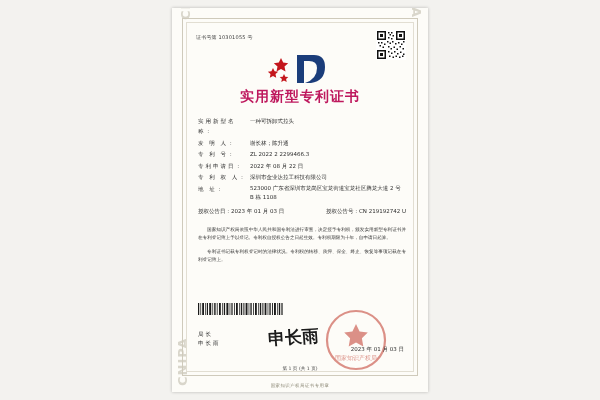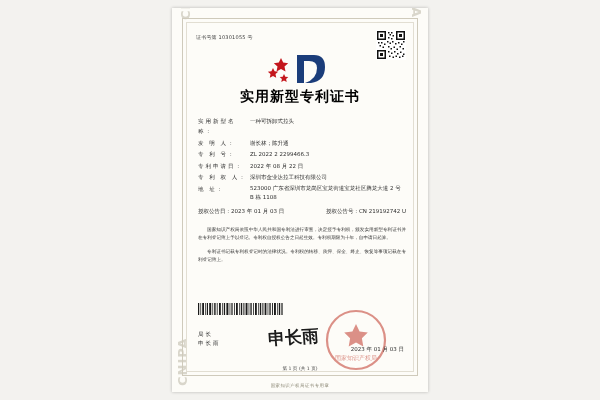--- a/index.html
+++ b/index.html
@@ -52,21 +52,21 @@
 
   
   .logo{
     position:absolute;left:50%;top:44px;transform:translateX(-50%);
     width:66px;height:34px;
   }
 
   .title{
     position:absolute;left:0;right:0;top:80px;text-align:center;
     font-family:"DejaVu Sans","Liberation Sans",sans-serif;
-    font-size:14px;font-weight:bold;color:#000000;letter-spacing:1px;
+    font-size:14px;font-weight:bold;color:#be185d;letter-spacing:1px;
   }
 
   .fields{
     position:absolute;left:26px;top:108px;right:22px;
     font-size:5.5px;color:#2d2d2d;line-height:1.9;
   }
   .row{display:flex;align-items:flex-start;margin-bottom:1px;}
   .lbl{flex:0 0 52px;letter-spacing:2px;}
   .val{flex:1 1 auto;}
   .rowsplit{display:flex;justify-content:space-between;}

